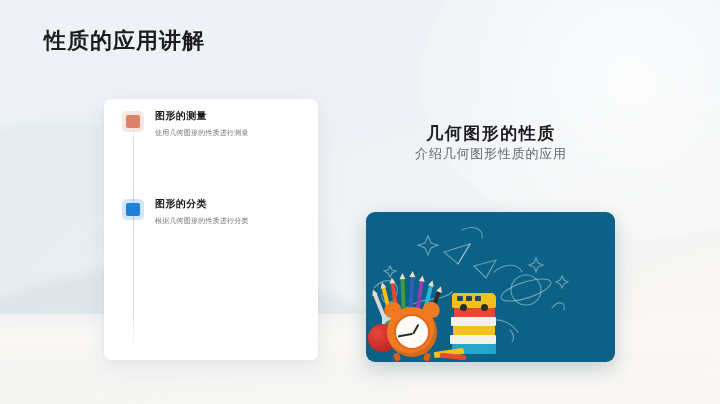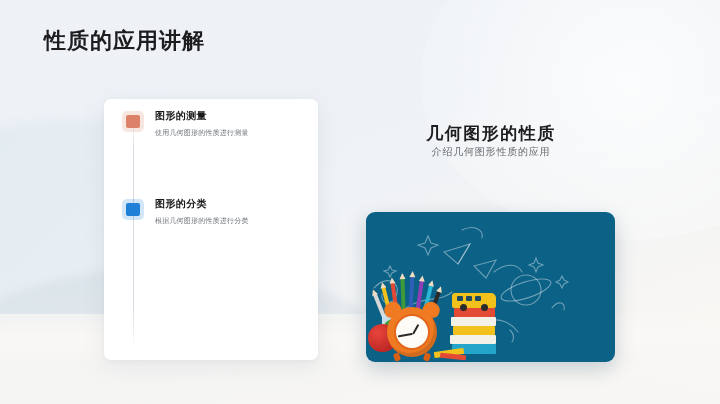--- a/index.html
+++ b/index.html
@@ -158,21 +158,21 @@
     color: #1d1d1f;
     letter-spacing: 1.5px;
     margin-top: 12px;
   }
   .right-sub {
     position: absolute;
     left: 366px;
     top: 145px;
     width: 250px;
     text-align: center;
-    font-size: 10px;
+    font-size: 13px;
     color: #63686e;
     letter-spacing: 0.8px;
   }
 
   
   .media-card {
     position: absolute;
     left: 366px;
     top: 212px;
     width: 249px;

